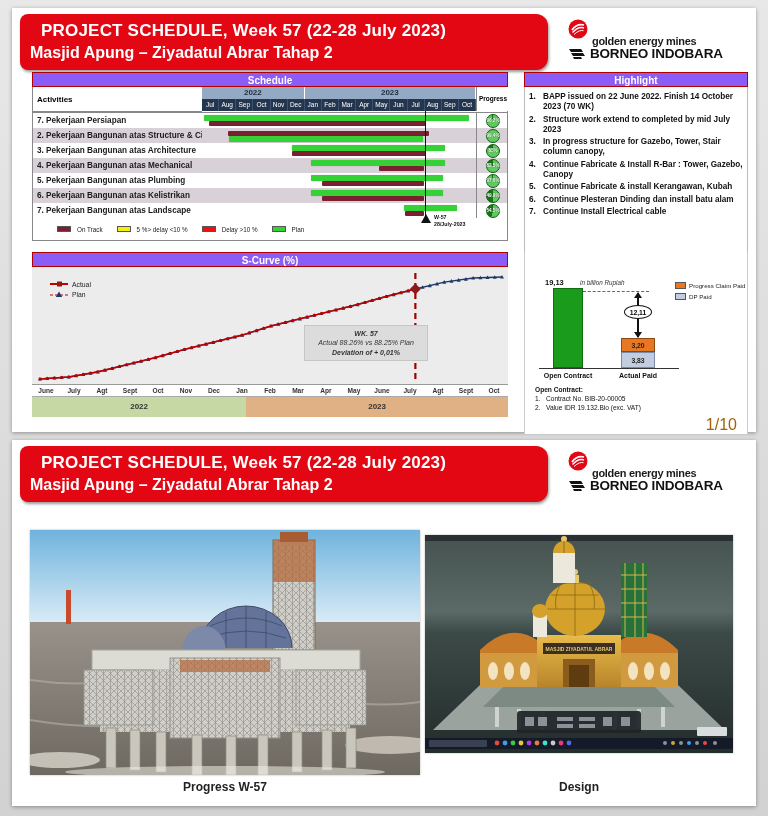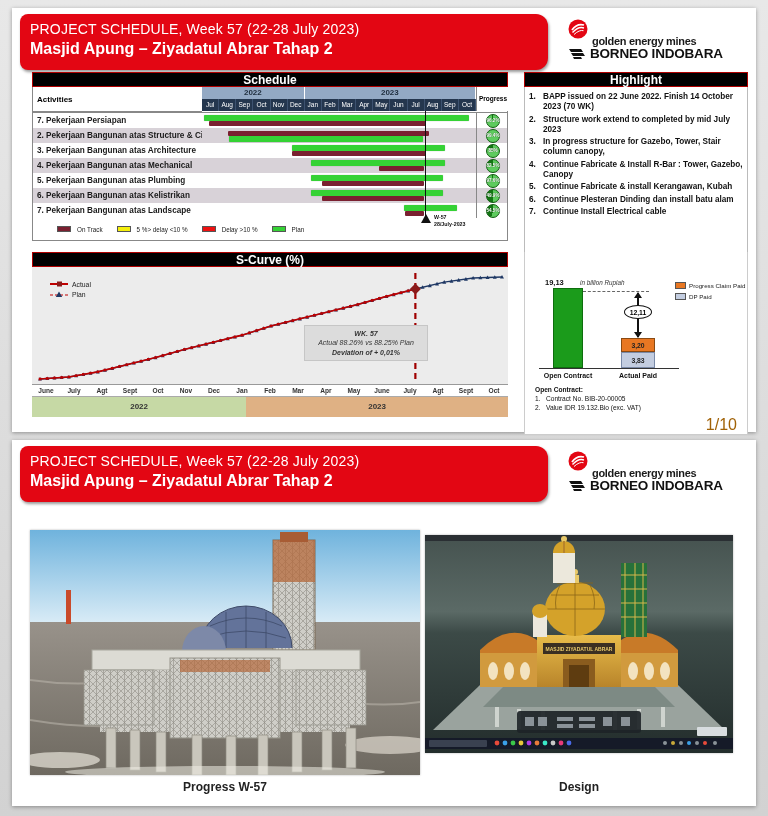--- a/index.html
+++ b/index.html
@@ -5,29 +5,29 @@
   * { margin:0; padding:0; box-sizing:border-box; }
   html,body { width:768px; height:816px; background:#d9d9d9; font-family:"Liberation Sans", sans-serif; overflow:hidden; }
   .page { position:relative; width:768px; height:816px; background:linear-gradient(#e8e8e8, #d2d2d2); }
 
   .slide { position:absolute; left:12px; width:744px; background:#fff; box-shadow:0 1px 4px rgba(0,0,0,.35); }
   #slide1 { top:8px; height:424px; }
   #slide2 { top:440px; height:366px; }
 
   
   .hdr-banner { position:absolute; left:8px; top:6px; width:528px; height:56px; background:#e30613; border-radius:8px 12px 12px 8px; box-shadow:1px 2px 3px rgba(0,0,0,.4); color:#fff; padding:7px 10px 0 10px; }
-  .hdr-line1 { font-size:14px; font-weight:normal; letter-spacing:.2px; white-space:nowrap; }
+  .hdr-line1 { font-size:17px; font-weight:bold; letter-spacing:.2px; white-space:nowrap;margin-left:11px; }
   .hdr-line2 { font-size:16px; font-weight:bold; margin-top:3px; white-space:nowrap; }
   .logos { position:absolute; left:556px; top:8px; width:182px; height:52px; }
   .logo-row { display:flex; align-items:center; gap:4px; height:25px; }
   .gem-text { font-size:11px; font-weight:bold; color:#1a1a1a; letter-spacing:-.3px;margin-top:24px; }
   .bib-text { font-size:13.5px; font-weight:bold; color:#111; letter-spacing:-.2px; }
 
   
-  .sec-title { background:#000000; color:#fff; font-weight:bold; text-align:center; font-size:12px; height:15px; line-height:15px; border:1px solid #b00000; }
+  .sec-title { background:#8b5cf6; color:#fff; font-weight:bold; text-align:center; font-size:10px; height:15px; line-height:15px; border:1px solid #b00000; }
   .sec-left { position:absolute; left:20px; width:476px; }
   .sec-right { position:absolute; left:512px; width:224px; }
 
   
   #schedule-sec { top:64px; height:182px; }
   .gantt { position:relative; width:476px; border:1px solid #888; border-top:none; }
   .g-headrow { display:flex; }
   .g-actcol { width:169px; flex:none; }
   .g-timecol { width:274px; flex:none; position:relative; }
   .g-progcol { width:33px; flex:none; }

